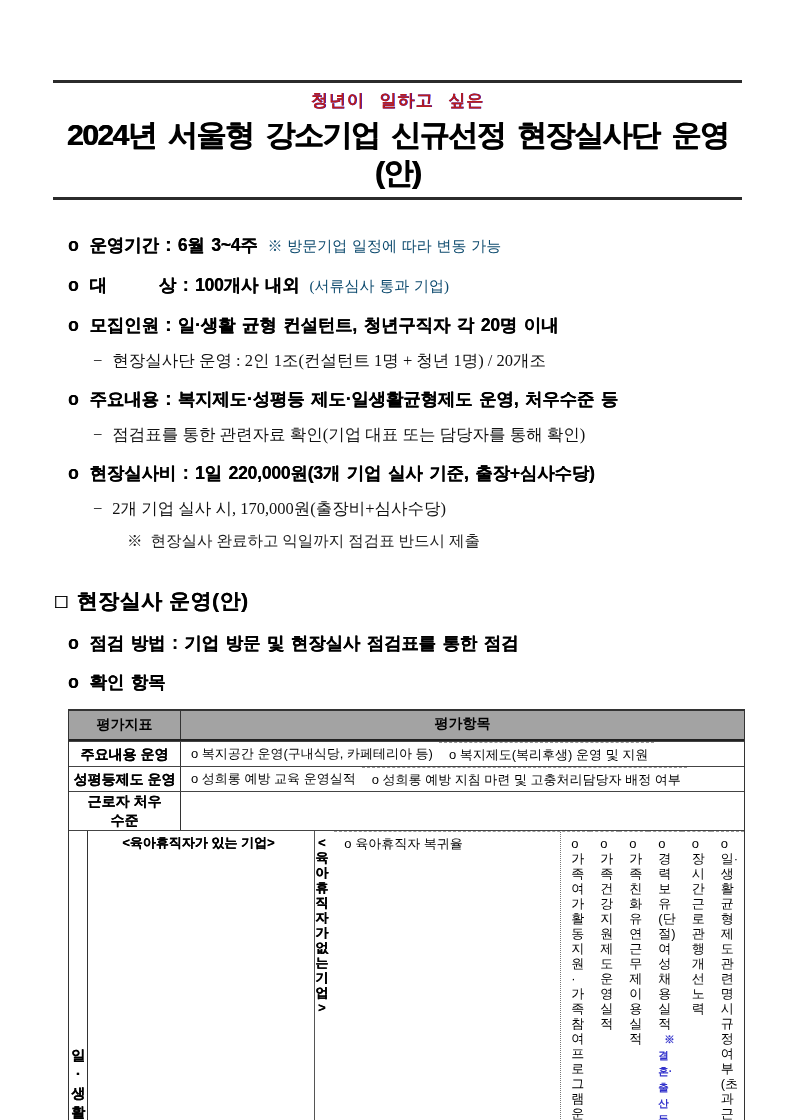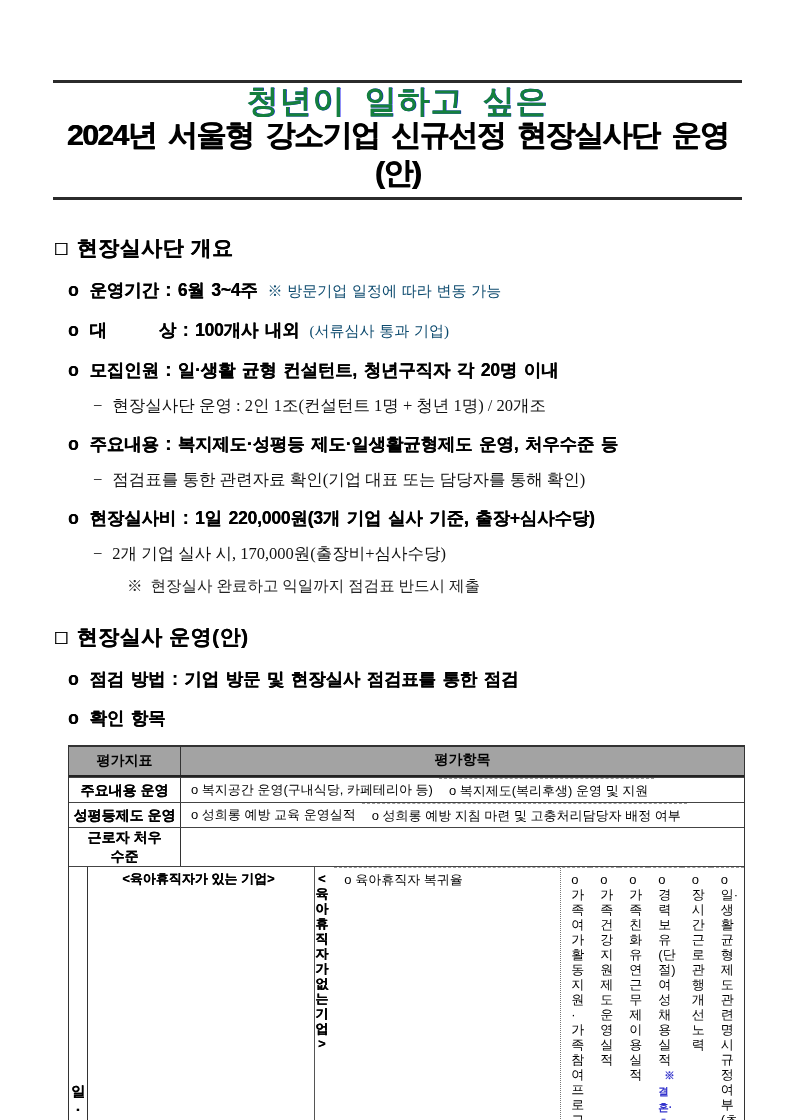--- a/index.html
+++ b/index.html
@@ -13,38 +13,38 @@
 
   
   .title-block {
     margin:80px 53px 0 53px;
     border-top:3px solid #2b2b2b;
     border-bottom:3px solid #2b2b2b;
     text-align:center;
     padding:3px 0 5px 0;
   }
   .title-sub {
-    color:#15803d;
-    font-size:32px; font-weight:800;
+    color:#b91c1c;
+    font-size:17px; font-weight:800;
     letter-spacing:1px; word-spacing:9px;
     line-height:30px;
     text-shadow:0.4px 0 0 #0b0bef;
     text-align:center;
   }
   .title-main {
     color:#000;
     font-size:30px; font-weight:900;
     letter-spacing:-1.5px; word-spacing:5px;
     line-height:38px;
     text-shadow:0.7px 0 0 #000;
   }
 
   
   .section { margin:34px 50px 0 55px; }
-  .section2 { margin-top:27px; }
+  .section2 { margin-top:36px; }
   .sec-heading {
     font-size:21px; font-weight:800; letter-spacing:0.5px;
     line-height:28px; text-shadow:0.4px 0 0 #000;
   }
   .sec-heading .sq { font-weight:400; margin-right:9px; font-size:20px; }
 
   .li { display:flex; align-items:baseline; }
   .li-main { padding-left:13px; margin-top:17px; font-size:17.5px; font-weight:800;
              letter-spacing:-0.2px; word-spacing:2px; line-height:22px;
              text-shadow:0.3px 0 0 #000; white-space:pre; }
@@ -105,23 +105,20 @@
 <body>
 
 <div class="page">
 
   <div class="title-block">
     <div class="title-sub">청년이 일하고 싶은</div>
     <div class="title-main">2024년 서울형 강소기업 신규선정 현장실사단 운영(안)</div>
   </div>
 
   <div class="section">
-    <div class="sec-heading">
-      <span class="sq">□</span><span>현장실사단 개요</span>
-    </div>
 
     <div class="li li-main">
       <span class="marker">o</span><span>운영기간 : 6월 3~4주</span><span class="inline-note">※ 방문기업 일정에 따라 변동 가능</span>
     </div>
 
     <div class="li li-main">
       <span class="marker">o</span><span>대　　　상 : 100개사 내외</span><span class="inline-note">(서류심사 통과 기업)</span>
     </div>
 
     <div class="li li-main">

